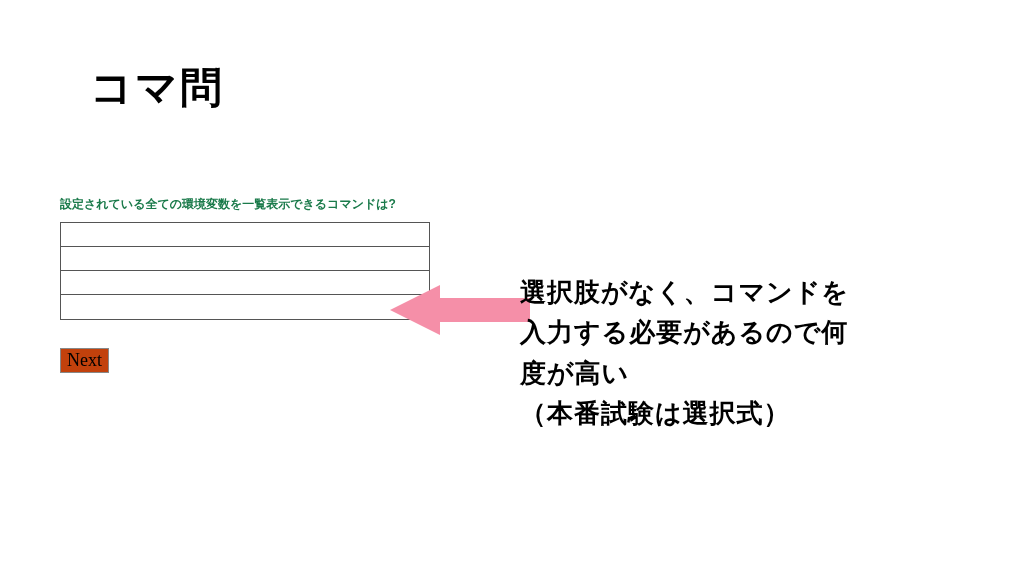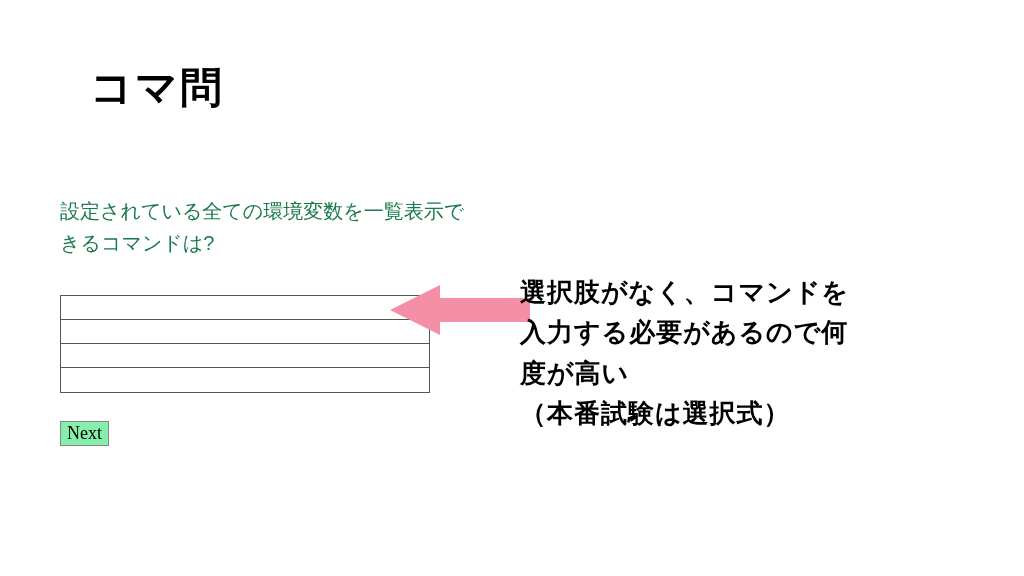--- a/index.html
+++ b/index.html
@@ -22,24 +22,24 @@
       margin-left: 20px;
     }
     .quiz-box {
       position: absolute;
       left: 60px;
       top: 195px;
       width: 420px;
     }
     .question-text {
       color: #1a7a4a;
-      font-size: 20px;
-      font-weight: 400;
+      font-size: 12px;
+      font-weight: 700;
       line-height: 1.6;
-      margin-bottom: 36px;
+      margin-bottom: 8px;
     }
     .input-stack {
       width: 370px;
       border: 1px solid #555;
     }
     .input-row {
       width: 100%;
       height: 24px;
       border-bottom: 1px solid #555;
       background: #fff;
@@ -52,21 +52,21 @@
       outline: none;
       padding: 0 4px;
       font-size: 14px;
       background: transparent;
     }
     .next-btn {
       margin-top: 28px;
       padding: 1px 6px;
       font-size: 18px;
       font-family: "Times New Roman", serif;
-      background: #86efac;
+      background: #c2410c;
       border: 1px solid #888;
       cursor: pointer;
     }
     .annotation {
       position: absolute;
       left: 520px;
       top: 244px;
       width: 460px;
       font-size: 26px;
       font-weight: 700;

